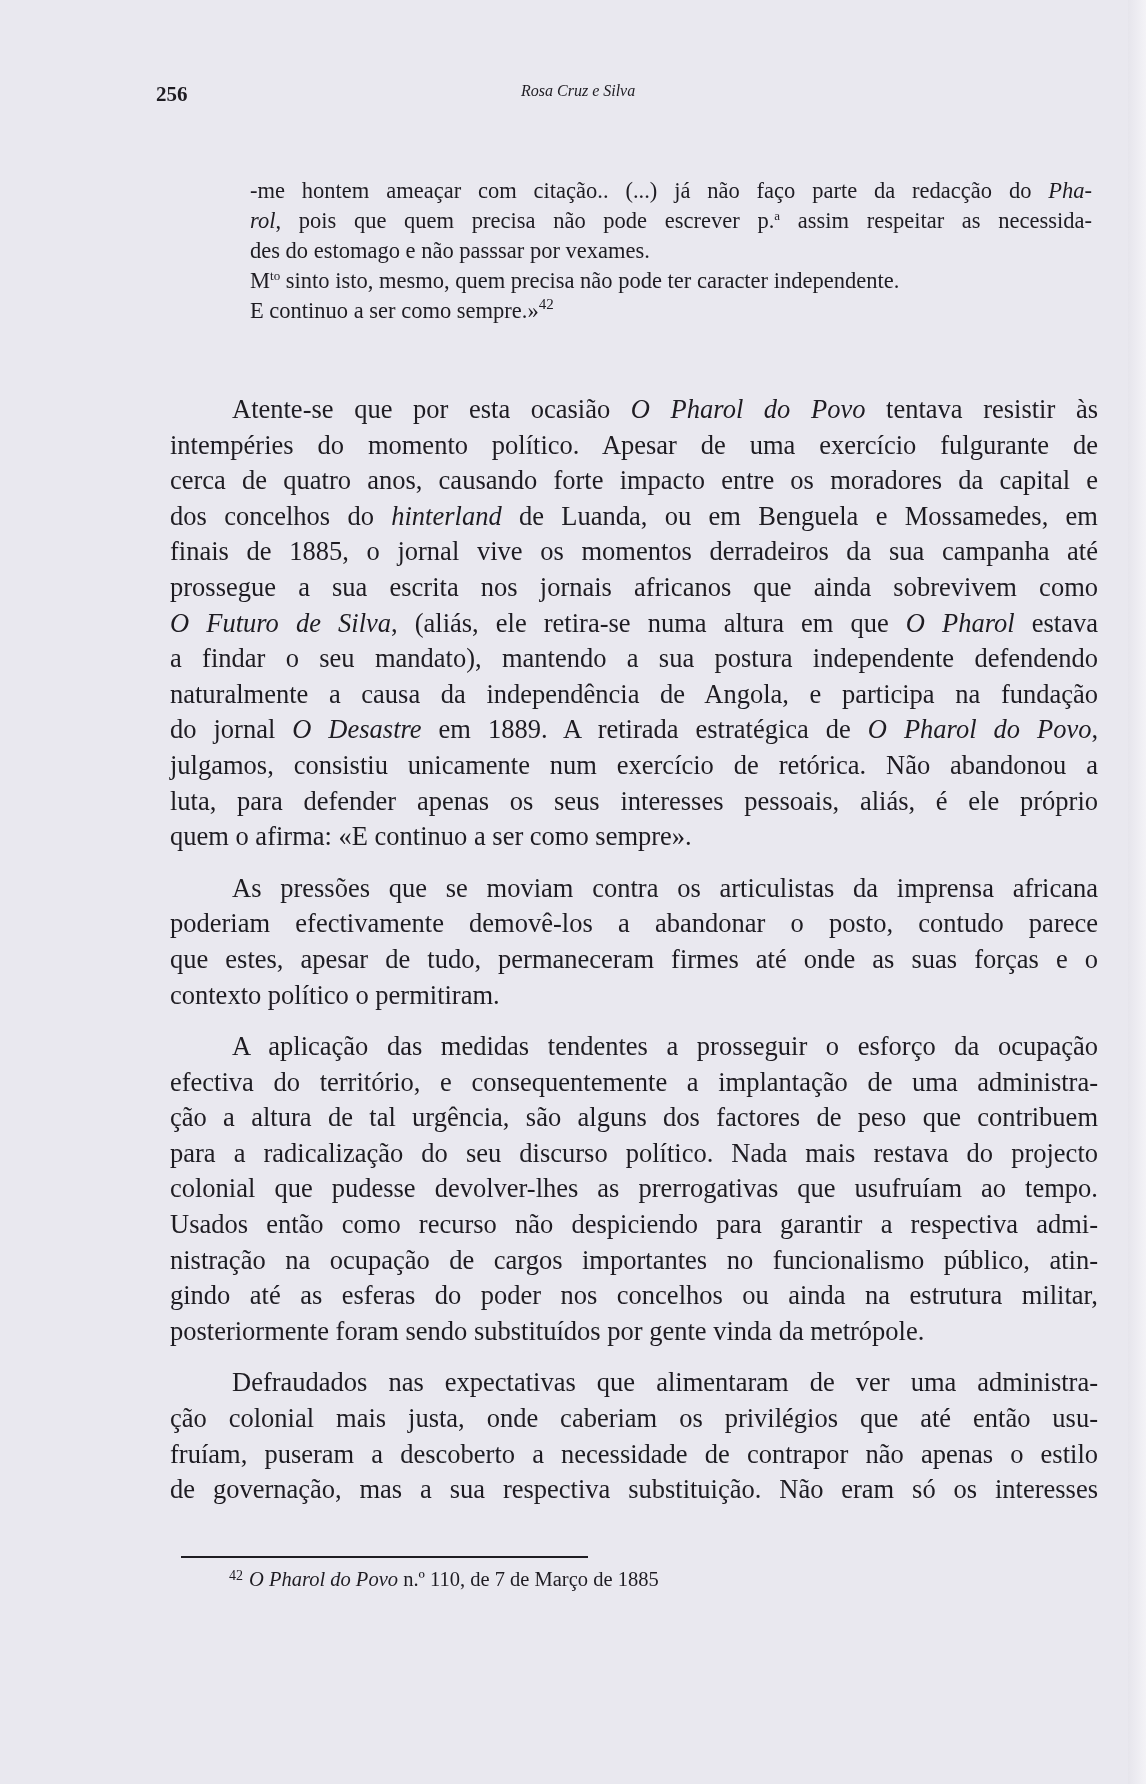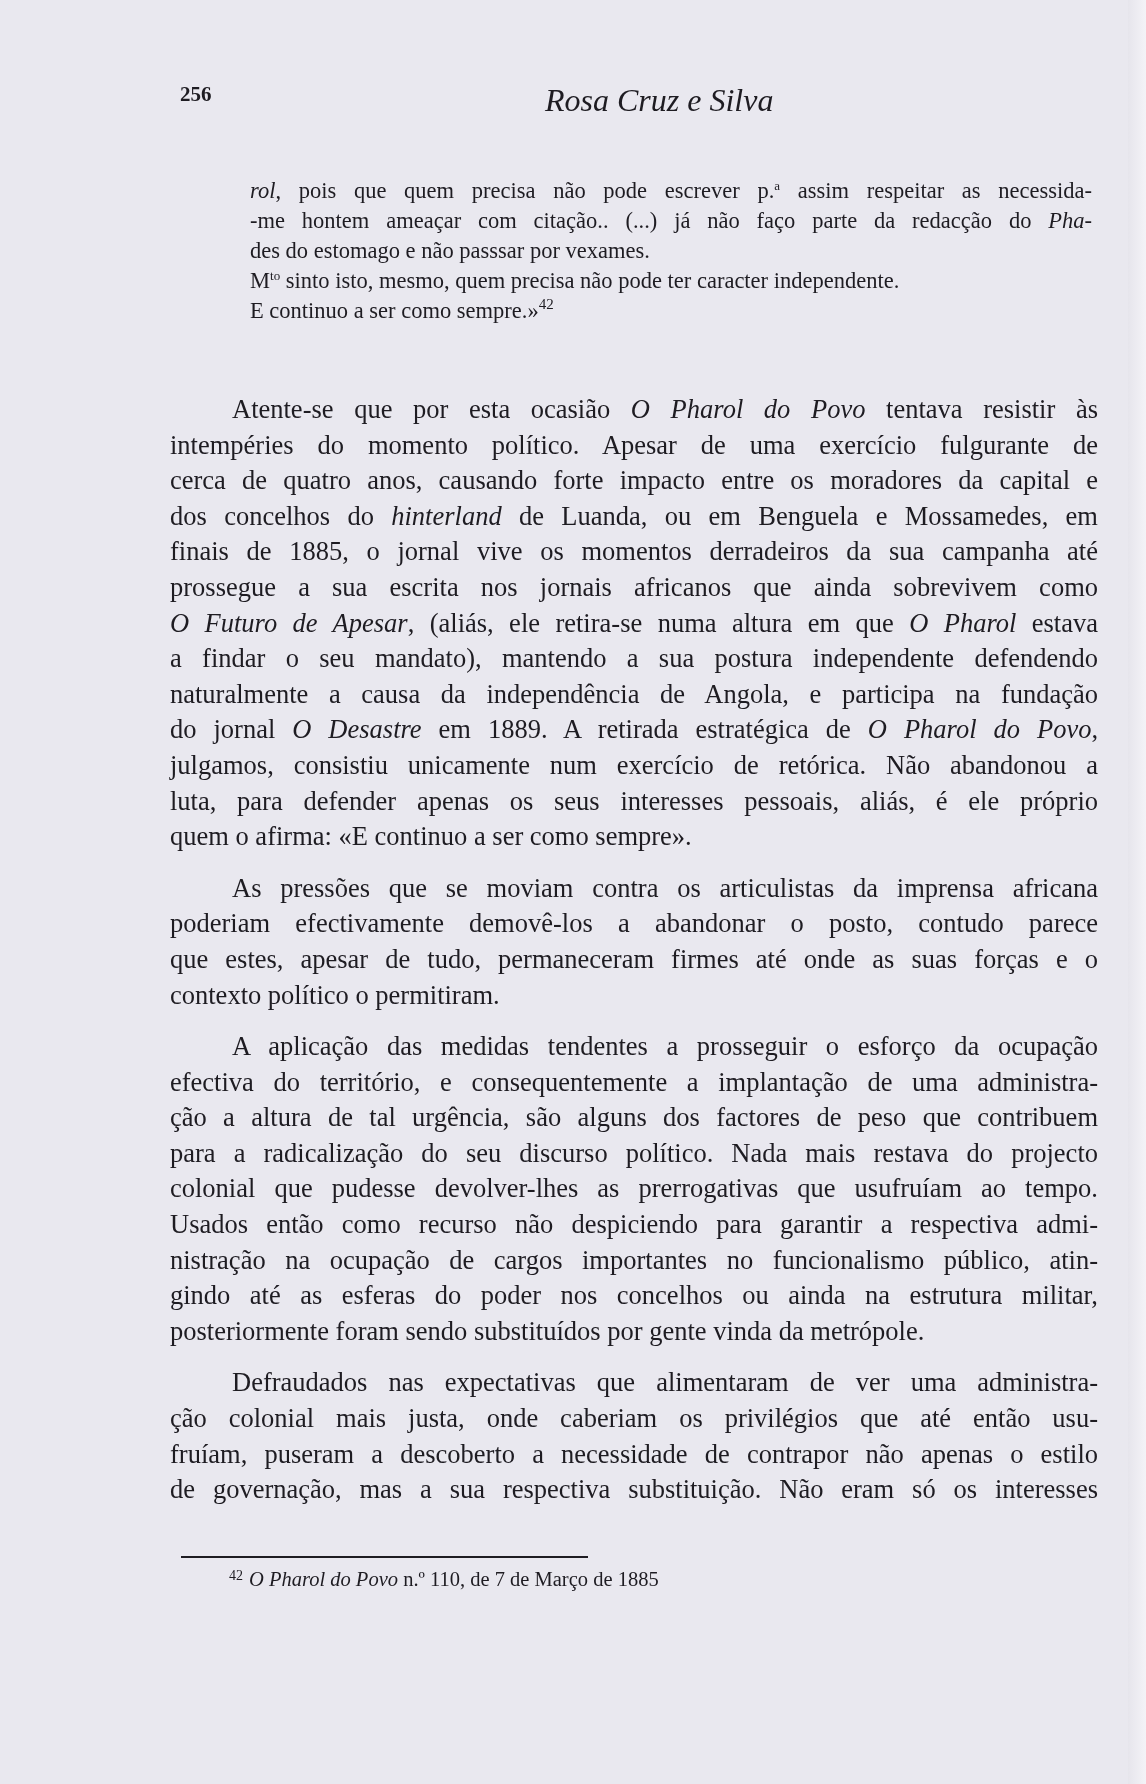--- a/index.html
+++ b/index.html
@@ -10,28 +10,28 @@
       position: relative;
       overflow: hidden;
       font-family: "Liberation Serif", "DejaVu Serif", serif;
       color: #1e1c22;
     }
     .page-edge {
       position: absolute; top: 0; right: 0; width: 18px; height: 1784px;
       background: linear-gradient(to right, #e6e5ec, #f4f3f7);
     }
     .running-head {
-      position: absolute; top: 82px; left: 180px; width: 700px; height: 30px;
+      position: absolute; top: 82px; left: 156px; width: 700px; height: 30px;
       font-size: 22px;
     }
     .page-number {
       position: absolute; left: 0; top: 0; font-weight: bold; font-size: 21px;
     }
     .running-title {
-      position: absolute; left: 365px; top: 0; font-style: italic; font-size: 32px;
+      position: absolute; left: 365px; top: 0; font-style: italic; font-size: 16px;
     }
     .quote {
       position: absolute; top: 176px; left: 250px; width: 842px;
       font-size: 22.5px; line-height: 30px;
     }
     .quote .line { white-space: nowrap; display: block; }
     .quote .line.just { text-align: justify; text-align-last: justify; }
     .body-text {
       position: absolute; top: 376px; left: 170px; width: 928px;
       font-size: 26.5px; line-height: 35.6px;
@@ -55,36 +55,36 @@
 <body>
 
 <div class="page-edge"></div>
 
 <div class="running-head">
   <span class="page-number">256</span>
   <span class="running-title">Rosa Cruz e Silva</span>
 </div>
 
 <div class="quote">
+  <span class="line just"><span>-me hontem ameaçar com citação.. (...) já não faço parte da redacção do </span><em>Pha-</em></span>
   <span class="line just"><em>rol</em><span>, pois que quem precisa não pode escrever p.</span><span class="sup-small">a</span><span> assim respeitar as necessida-</span></span>
-  <span class="line just"><span>-me hontem ameaçar com citação.. (...) já não faço parte da redacção do </span><em>Pha-</em></span>
   <span class="line">des do estomago e não passsar por vexames.</span>
   <span class="line"><span>M</span><span class="sup-small">to</span><span> sinto isto, mesmo, quem precisa não pode ter caracter independente.</span></span>
   <span class="line"><span>E continuo a ser como sempre.»</span><sup class="fnref">42</sup></span>
 </div>
 
 <div class="body-text">
   <div>
     <span class="line just indent"><span>Atente-se que por esta ocasião </span><em>O Pharol do Povo</em><span> tentava resistir às</span></span>
     <span class="line just">intempéries do momento político. Apesar de uma exercício fulgurante de</span>
     <span class="line just">cerca de quatro anos, causando forte impacto entre os moradores da capital e</span>
     <span class="line just"><span>dos concelhos do </span><em>hinterland</em><span> de Luanda, ou em Benguela e Mossamedes, em</span></span>
     <span class="line just">finais de 1885, o jornal vive os momentos derradeiros da sua campanha até</span>
     <span class="line just">prossegue a sua escrita nos jornais africanos que ainda sobrevivem como</span>
-    <span class="line just"><em>O Futuro de Apesar</em><span>, (aliás, ele retira-se numa altura em que </span><em>O Pharol</em><span> estava</span></span>
+    <span class="line just"><em>O Futuro de Silva</em><span>, (aliás, ele retira-se numa altura em que </span><em>O Pharol</em><span> estava</span></span>
     <span class="line just">a findar o seu mandato), mantendo a sua postura independente defendendo</span>
     <span class="line just">naturalmente a causa da independência de Angola, e participa na fundação</span>
     <span class="line just"><span>do jornal </span><em>O Desastre</em><span> em 1889. A retirada estratégica de </span><em>O Pharol do Povo</em><span>,</span></span>
     <span class="line just">julgamos, consistiu unicamente num exercício de retórica. Não abandonou a</span>
     <span class="line just">luta, para defender apenas os seus interesses pessoais, aliás, é ele próprio</span>
     <span class="line">quem o afirma: «E continuo a ser como sempre».</span>
   </div>
 
   <div>
     <span class="line just indent">As pressões que se moviam contra os articulistas da imprensa africana</span>

